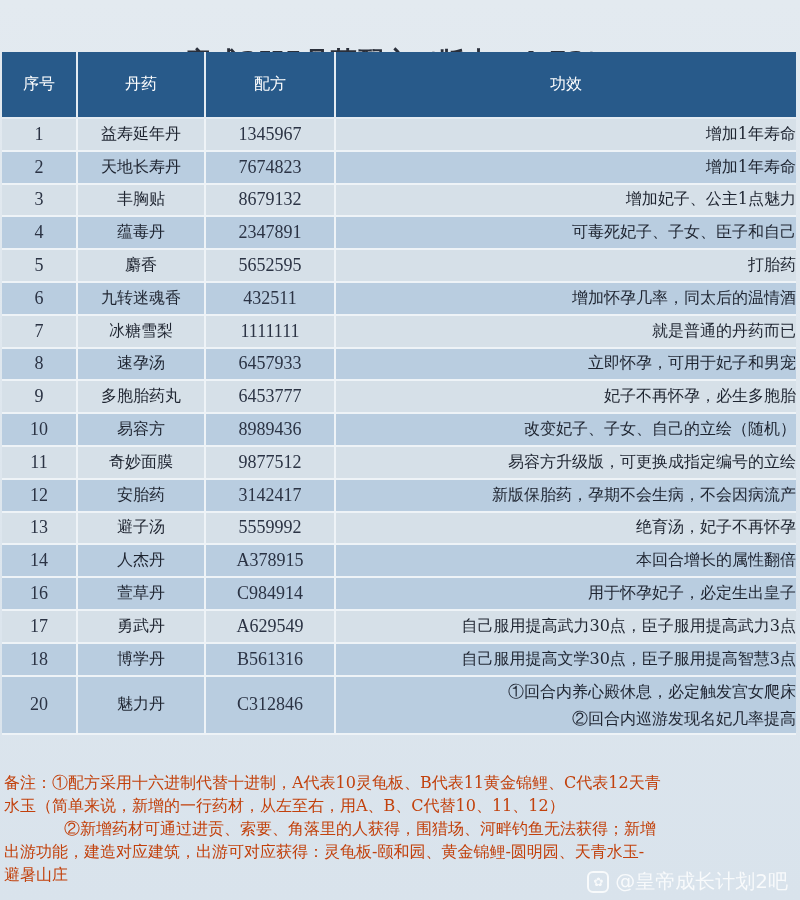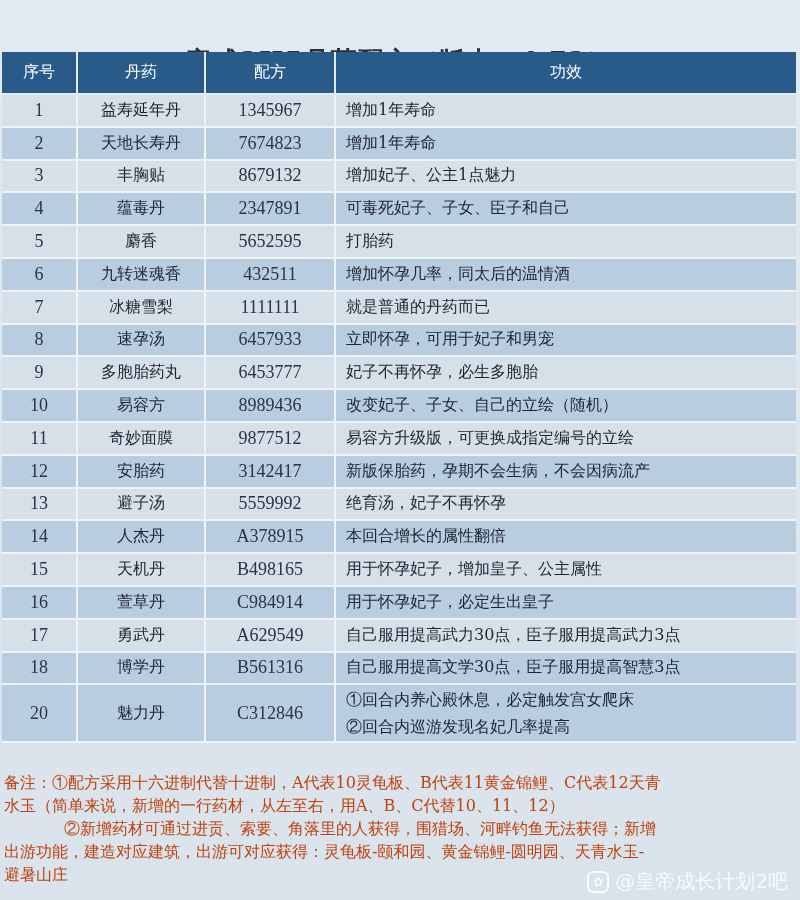--- a/index.html
+++ b/index.html
@@ -24,29 +24,29 @@
       border-collapse: collapse; table-layout: fixed;
     }
     table.recipes col.c-num { width: 75px; }
     table.recipes col.c-name { width: 128px; }
     table.recipes col.c-code { width: 130px; }
     table.recipes col.c-effect { width: 461px; }
     table.recipes th {
       background: #285a8a; color: #ffffff; height: 33px;
       font-size: 16px; font-weight: normal;
       border-right: 2px solid #e4ebf2; border-bottom: 2px solid #e4ebf2;
-      text-align: center; padding: 4px;
+      text-align: center; padding: 16px;
     }
     table.recipes th:last-child { border-right: none; }
     table.recipes td {
       height: 30.8px; font-size: 16px;
       border-right: 2px solid #eef3f7; border-bottom: 2px solid #eef3f7;
       padding: 0; text-align: center; white-space: nowrap;
     }
-    table.recipes td:last-child { border-right: none; text-align: left; padding-left: 10px; }
+    table.recipes td:last-child { border-right: none; text-align: right; padding-left: 10px; }
     table.recipes tr.odd td { background: #d6e0e8; }
     table.recipes tr.even td { background: #b9cde0; }
     table.recipes td.num, table.recipes td.code { font-family: "Liberation Serif", serif; font-size: 18px; color: #2b3344; }
     table.recipes tr.tall td { height: 56px; }
     .effect-line { display: block; line-height: 27px; }
     .notes {
       position: absolute; left: 4px; top: 771px; width: 792px;
       font-size: 16px; line-height: 23px; color: #c2410c;
     }
     .notes p { margin: 0; }
@@ -163,26 +163,20 @@
       <td>避子汤</td>
       <td class="code">5559992</td>
       <td>绝育汤，妃子不再怀孕</td>
     </tr>
     <tr class="even">
       <td class="num">14</td>
       <td>人杰丹</td>
       <td class="code">A378915</td>
       <td>本回合增长的属性翻倍</td>
     </tr>
-    <tr class="odd">
-      <td class="num">15</td>
-      <td>天机丹</td>
-      <td class="code">B498165</td>
-      <td>用于怀孕妃子，增加皇子、公主属性</td>
-    </tr>
     <tr class="even">
       <td class="num">16</td>
       <td>萱草丹</td>
       <td class="code">C984914</td>
       <td>用于怀孕妃子，必定生出皇子</td>
     </tr>
     <tr class="odd">
       <td class="num">17</td>
       <td>勇武丹</td>
       <td class="code">A629549</td>

